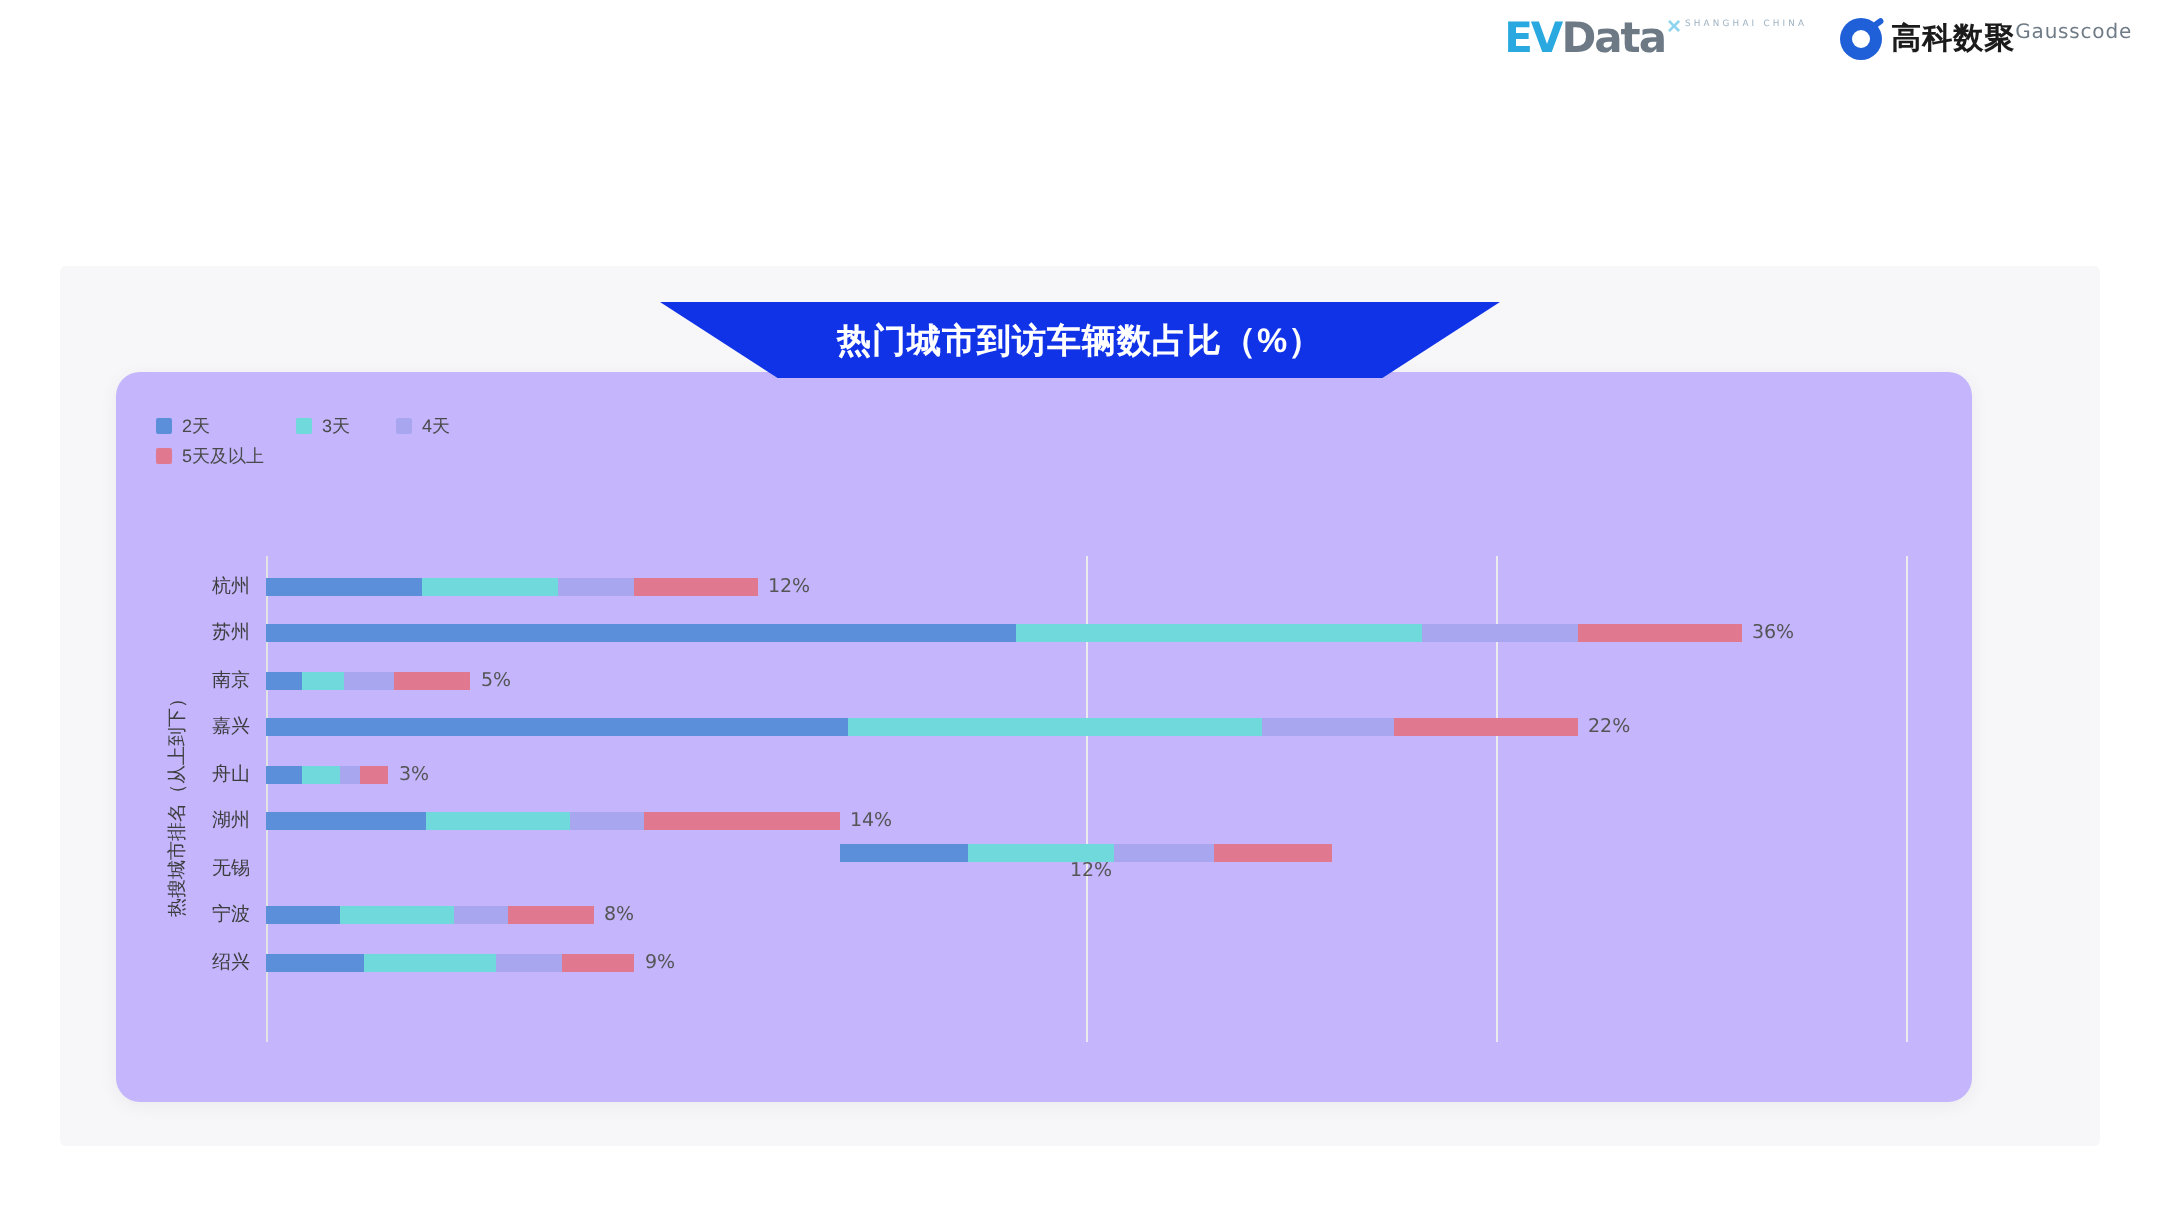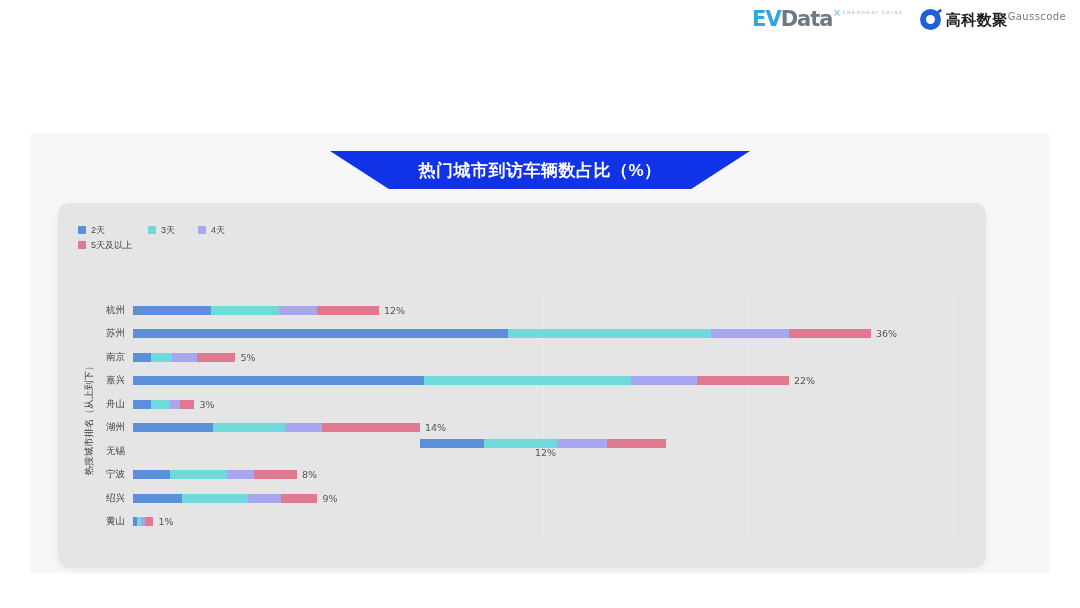--- a/index.html
+++ b/index.html
@@ -61,22 +61,22 @@
   }
 
   
   .panel{
     position:absolute;left:30px;top:133px;width:1020px;height:440px;
     background:#f7f7f9;border-radius:3px;
   }
 
   
   .card{
-    position:absolute;left:58px;top:203px;width:928px;height:365px;
-    background:#e5e5e5;border-radius:12px;
+    position:absolute;left:58px;top:186px;width:928px;height:365px;
+    background:#c4b5fd;border-radius:12px;
     box-shadow:0 2px 10px rgba(0,0,0,0.055);
   }
 
   
   .legend{
     position:absolute;left:20px;top:20px;width:420px;
     display:flex;flex-wrap:wrap;align-items:center;
     font-size:9px;color:#4a4a4a;line-height:13px;
   }
   .legend-item{display:flex;align-items:center;margin-right:0;height:14px;}
@@ -266,26 +266,16 @@
         <div class="row" style="top: 188px;">
           <div class="ylabel">绍兴</div>
           <div class="bar">
             <span class="seg" style="width: 49.2px; background: rgb(91, 143, 217);"></span>
             <span class="seg" style="width: 65.6px; background: rgb(111, 217, 220);"></span>
             <span class="seg" style="width: 32.8px; background: rgb(168, 166, 239);"></span>
             <span class="seg" style="width: 36.9px; background: rgb(224, 121, 143);"></span>
           </div>
           <span class="val">9%</span>
         </div>
-        <div class="row" style="top: 211.5px;">
-          <div class="ylabel">黄山</div>
-          <div class="bar">
-            <span class="seg" style="width: 4.1px; background: rgb(91, 143, 217);"></span>
-            <span class="seg" style="width: 4.1px; background: rgb(111, 217, 220);"></span>
-            <span class="seg" style="width: 4.1px; background: rgb(168, 166, 239);"></span>
-            <span class="seg" style="width: 8.2px; background: rgb(224, 121, 143);"></span>
-          </div>
-          <span class="val">1%</span>
-        </div>
       </div>
   </div>
 
 </div>
 
 </body></html>

